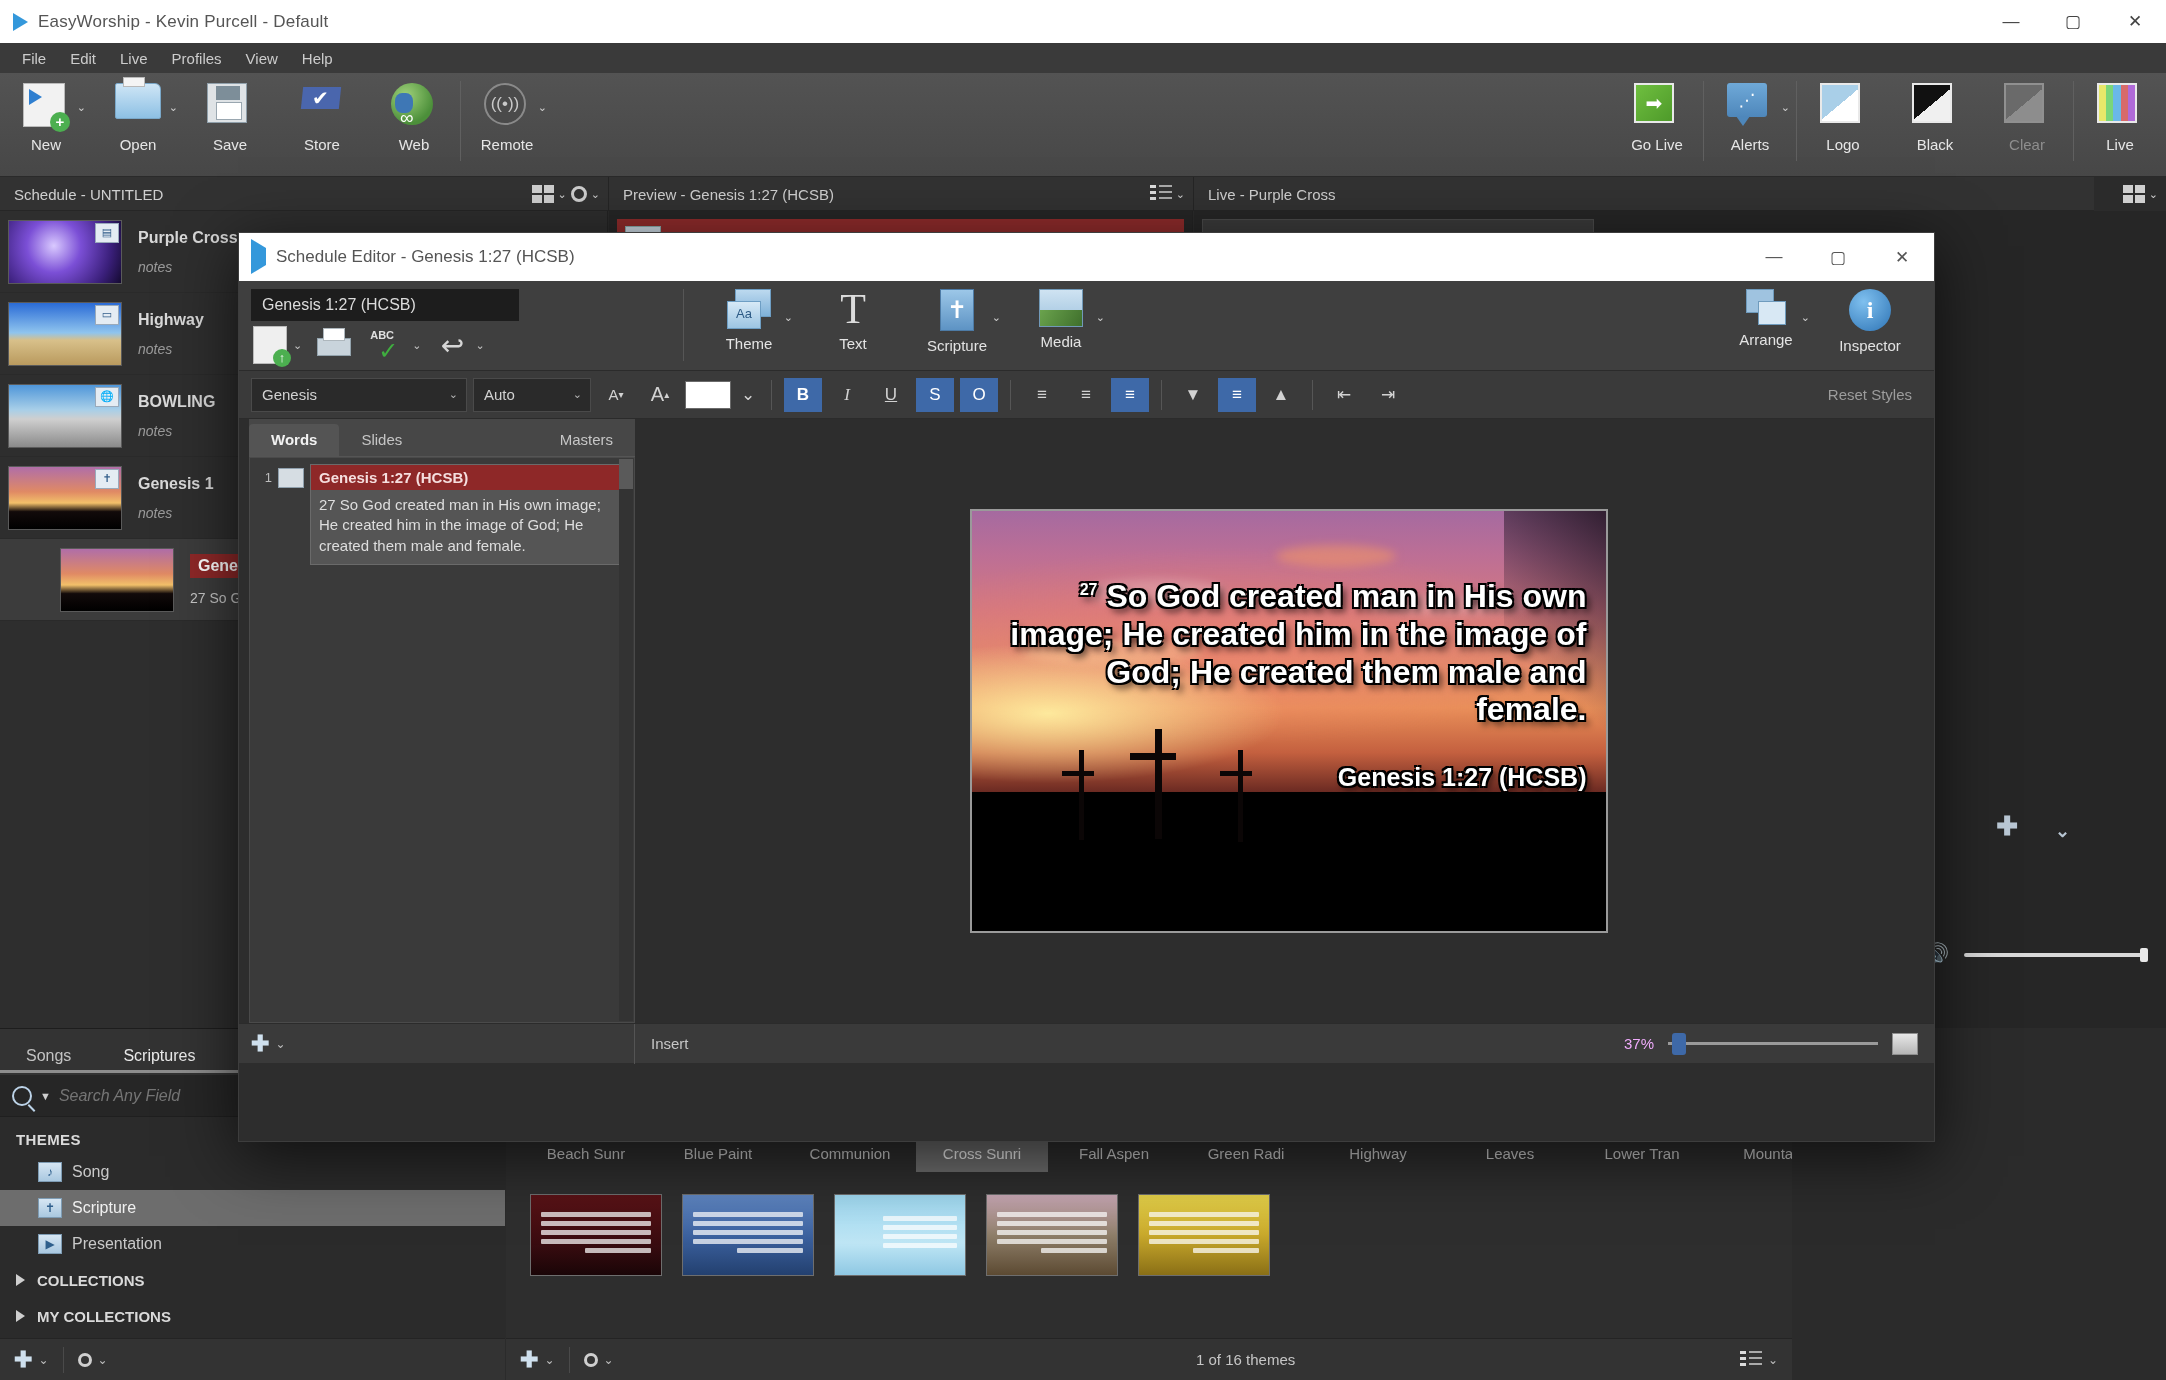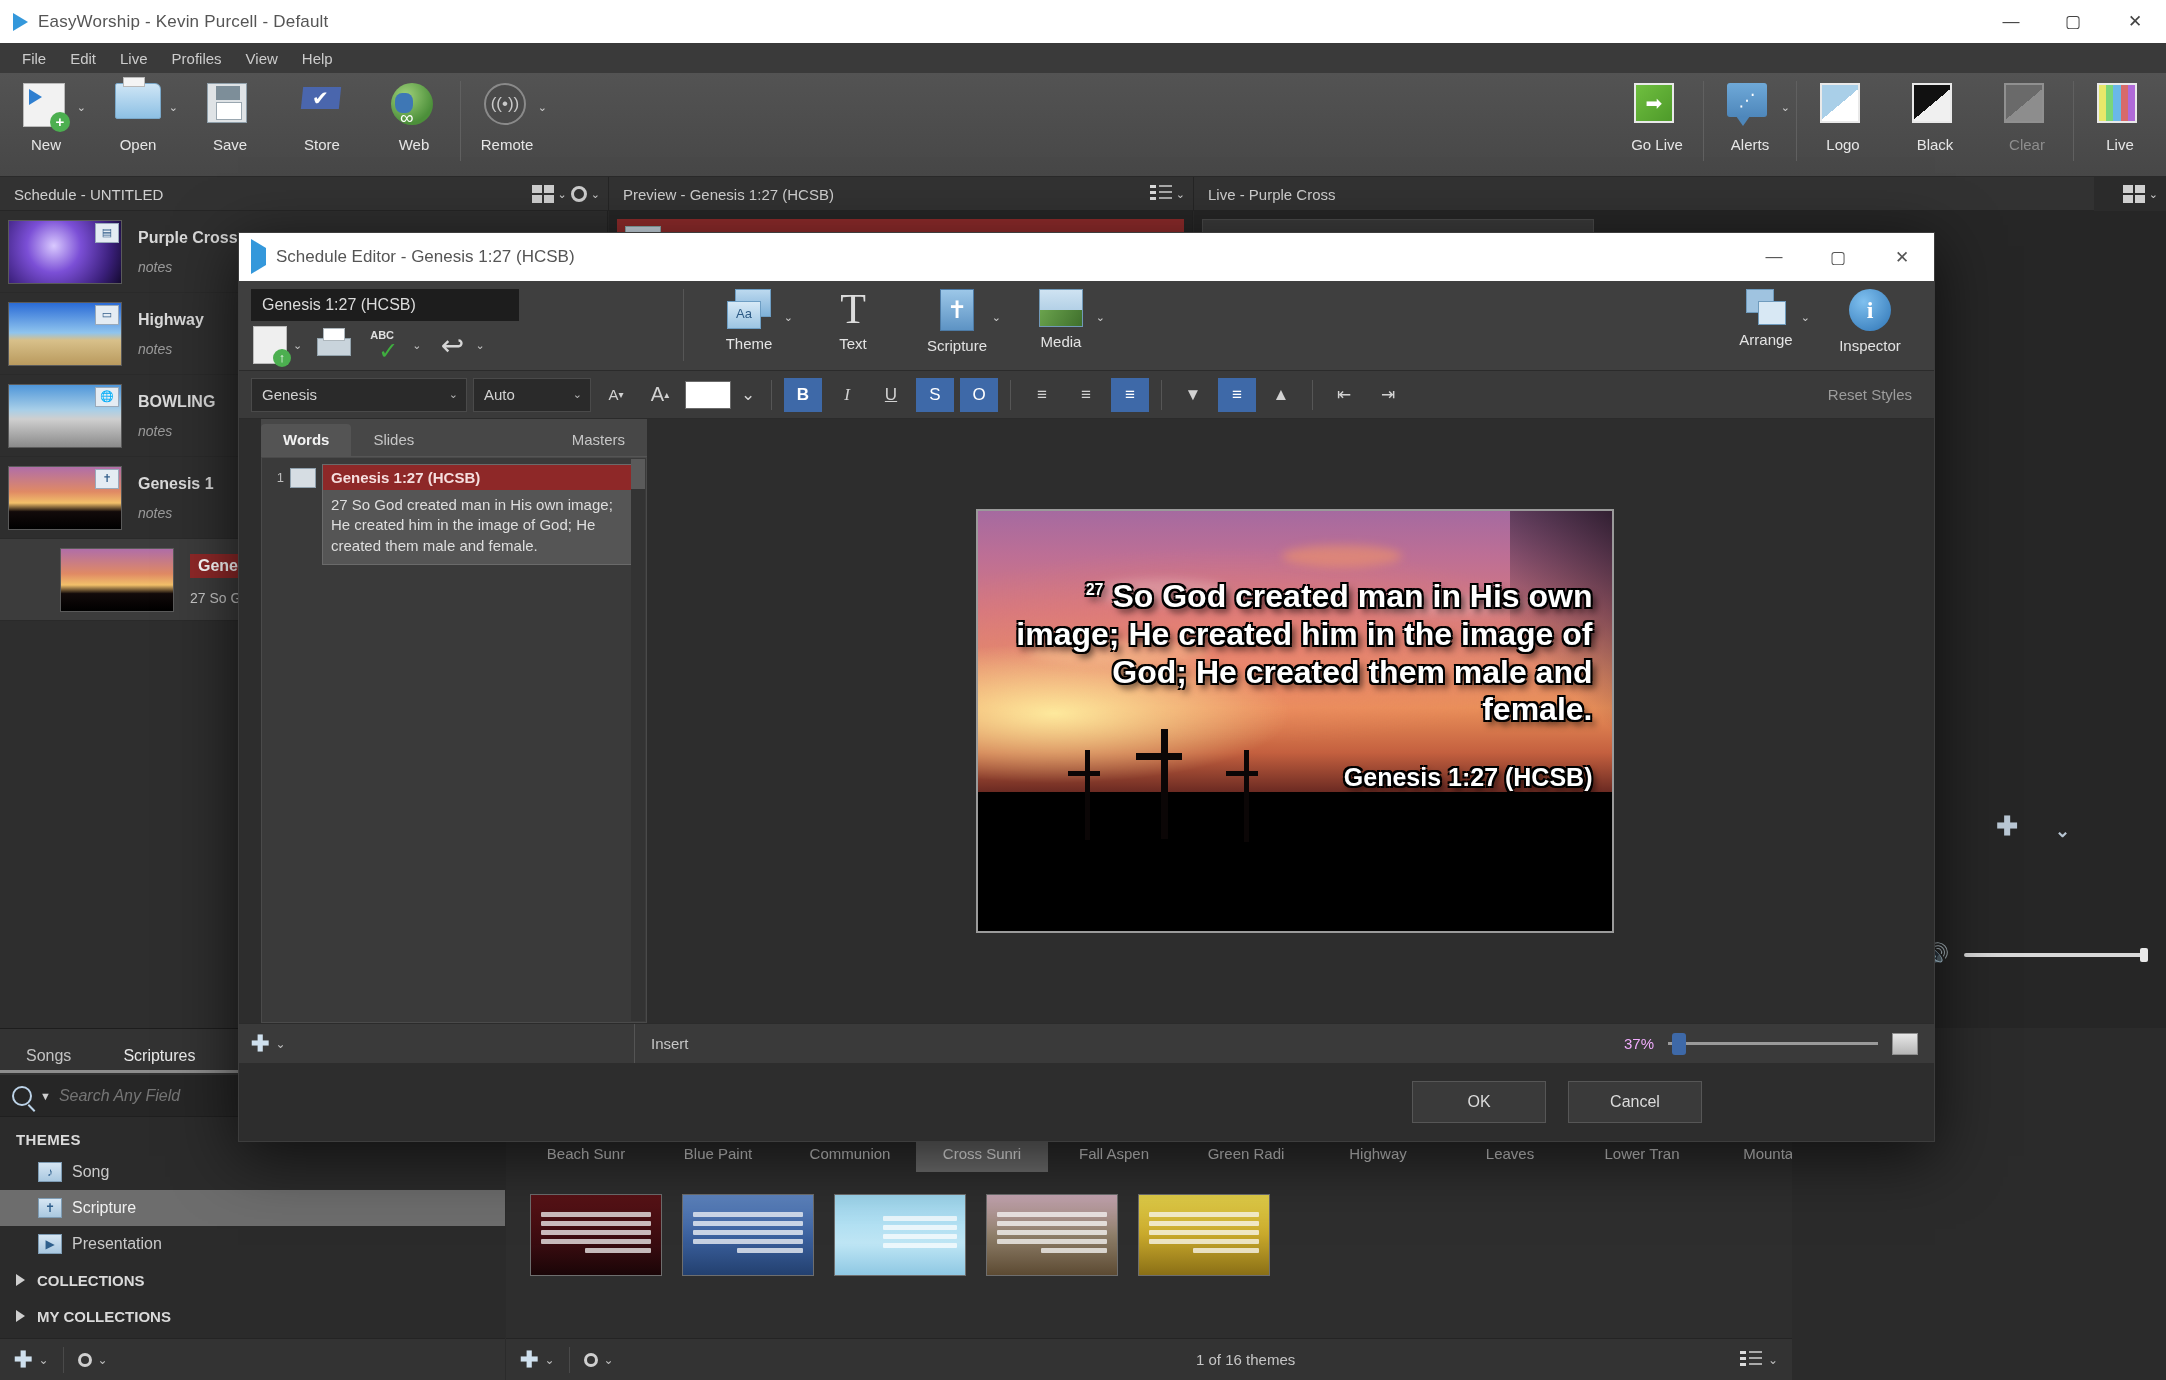--- a/index.html
+++ b/index.html
@@ -318,21 +318,21 @@
     width: 38px; height: 34px; display: flex; align-items: center; justify-content: center;
     color: #d2d2d2; font-size: 17px;
   }
   .fb-btn.on { background: #3e69a8; color: #fff; }
   .fb-color {
     width: 46px; height: 28px; background: #ffffff; border: 1px solid #6a6a6a;
   }
   .fb-sep { width:1px;height:30px;background:#565656;margin:0 6px; }
 
   
-  .modal-body { position: absolute; top: 186px; left: 0; right: 0; bottom: 118px; margin-left: 12px; }
+  .modal-body { position: absolute; top: 186px; left: 0; right: 0; bottom: 118px; }
   .editor-tabs {
     position: absolute; left: 10px; top: 0; width: 386px; height: 38px;
     display: flex; align-items: flex-end; background: #474747; border-bottom: 1px solid #555;
   }
   .ed-tab { padding: 7px 22px 8px 22px; font-size: 15px; color: #c6c6c6; }
   .ed-tab.active { background: #545454; color: #f2f2f2; font-weight: bold; border-radius: 4px 4px 0 0; }
   .ed-tab.right { margin-left: auto; }
   .wordlist {
     position: absolute; left: 10px; top: 38px; width: 386px; bottom: 0;
     background: #3a3a3a; border: 1px solid #4a4a4a; overflow: hidden;
@@ -1050,19 +1050,15 @@
       <span class="mb-insert">Insert</span>
       <div class="zoom-wrap">
         <span class="zoom-pct">37%</span>
         <span class="zoom-track">
             <span class="zoom-knob"></span>
           </span>
         <span class="zoom-fit"></span>
       </div>
     </div>
 
-    <div class="modal-footer">
-      <div class="dlg-btn">OK</div>
-      <div class="dlg-btn">Cancel</div>
-    </div>
   </div>
 
 </div>
 
 </body></html>

